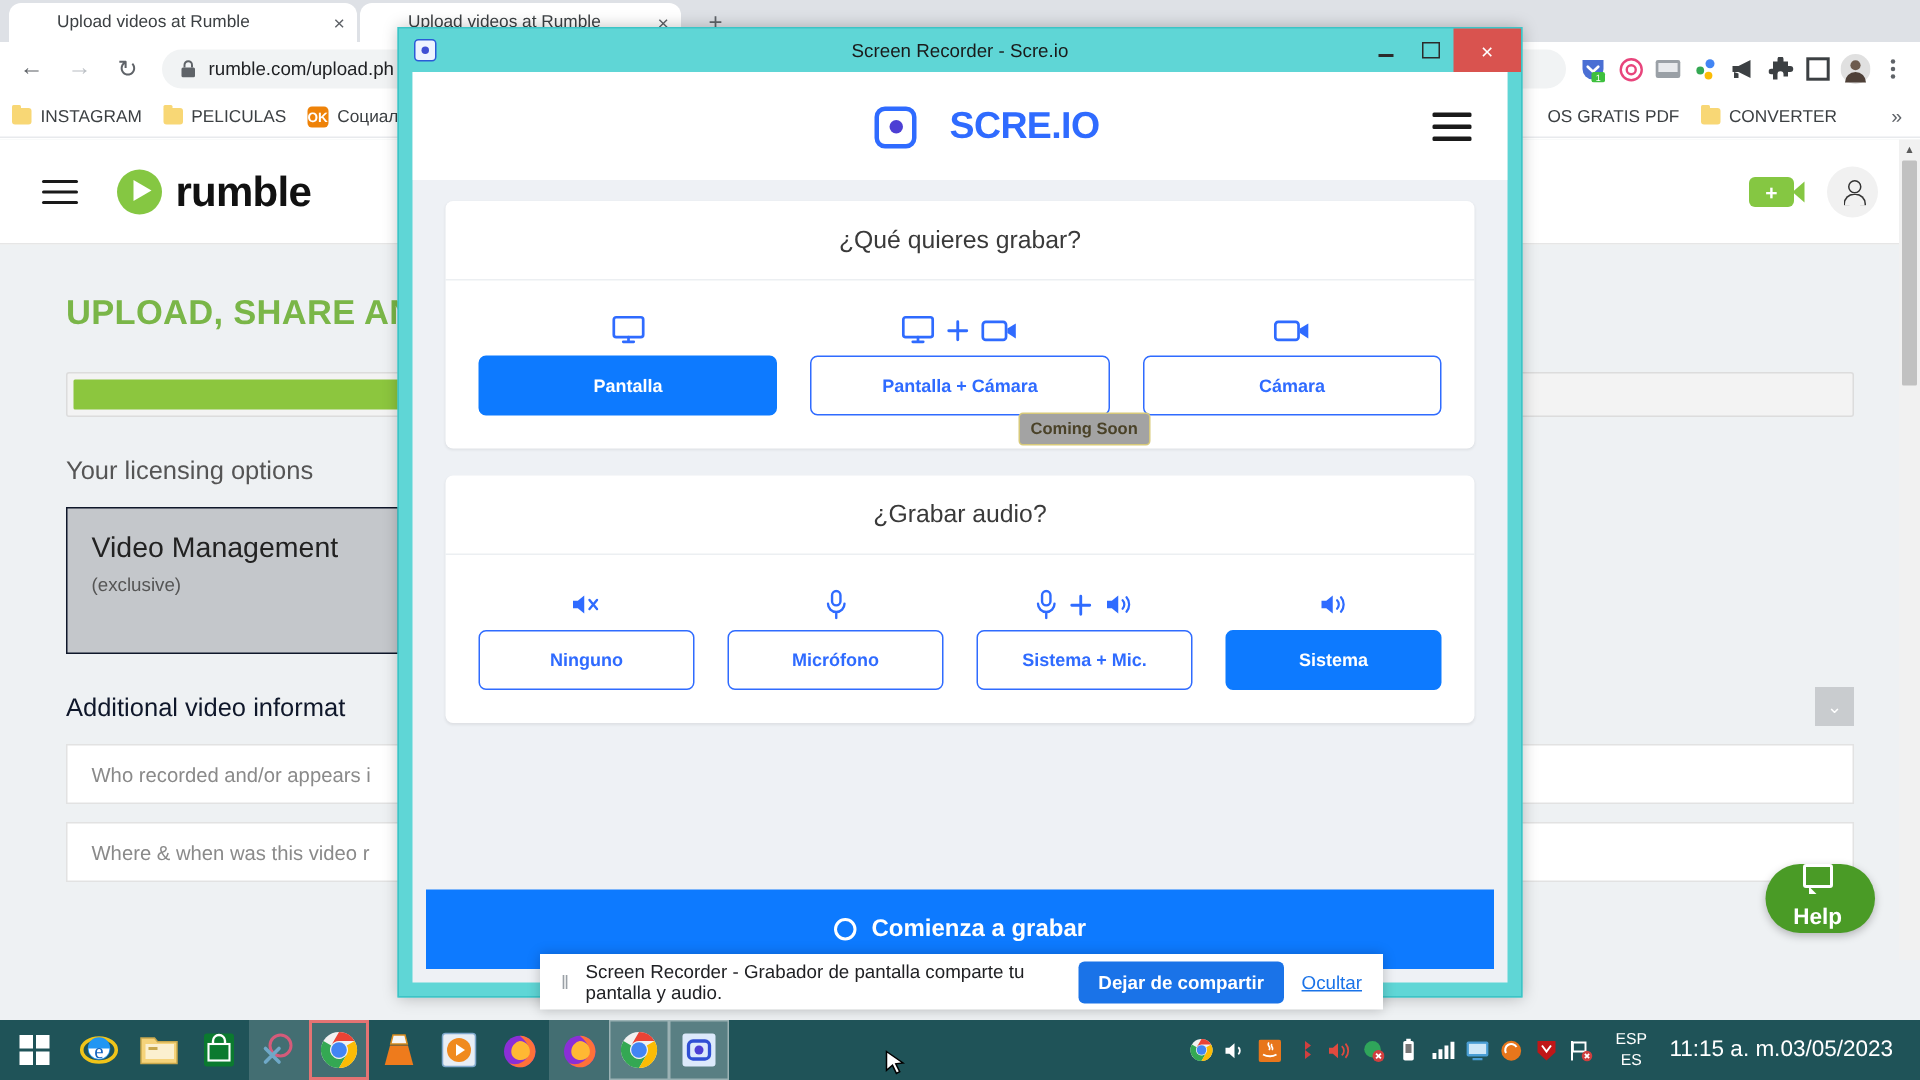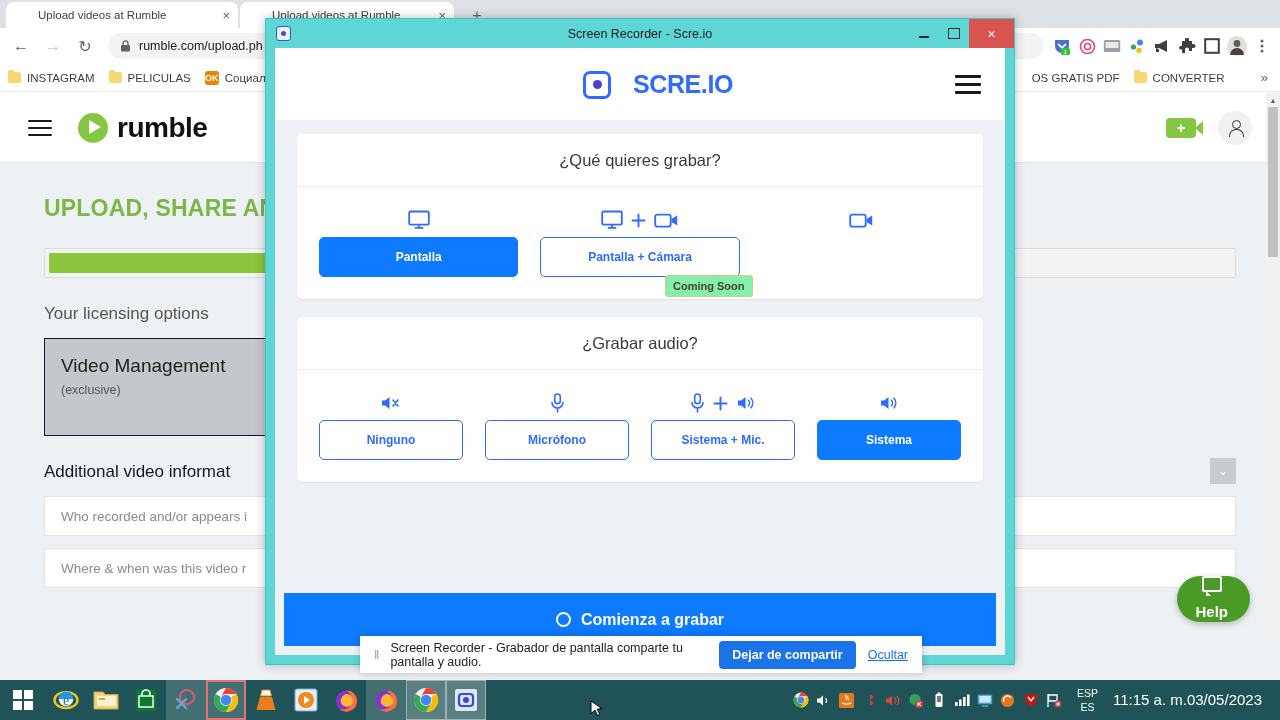--- a/index.html
+++ b/index.html
@@ -267,22 +267,22 @@
     height: 34px; display: flex; align-items: center; justify-content: center;
     gap: 8px; color: #2f6bff;
   }
   .opt-btn {
     width: 100%; height: 40px; border: 1.5px solid #2f6bff; border-radius: 5px;
     background: #ffffff; color: #2f6bff; font-size: 12px; font-weight: bold;
     display: flex; align-items: center; justify-content: center;
   }
   .opt-btn.active { background: #0d7aff; border-color: #0d7aff; color: #ffffff; }
   .coming-soon {
-    position: absolute; left: 50%; margin-left: 25px; top: 88px;
-    background: #86efac; border: 1px solid #d7c97a; border-radius: 3px;
+    position: absolute; left: 50%; margin-left: 39px; top: 88px;
+    background: #a3a3a3; border: 1px solid #d7c97a; border-radius: 3px;
     font-size: 11px; font-weight: bold; color: #4a4228;
     padding: 4px 7px;
   }
 
   
   .ic { display: block; }
 
   .start-bar {
     position: absolute; left: 9px; right: 9px; bottom: 9px; height: 53px;
     background: #0d7aff; color: #ffffff;
@@ -578,20 +578,21 @@
             </div>
             <div class="opt-btn">Pantalla + Cámara</div>
           </div>
           <div class="opt">
             <div class="opt-icons">
               <svg class="ic" width="25" height="17" viewBox="0 0 25 17">
                   <rect x="1.2" y="2.6" width="15.5" height="12" rx="2" stroke="#2f6bff" stroke-width="1.8" fill="none"></rect>
                   <path d="M17.6 7l5.6-3.4v10L17.6 10z" fill="#2f6bff"></path>
                 </svg>
             </div>
+            <div class="opt-btn">Cámara</div>
           </div>
           <div class="coming-soon">Coming Soon</div>
         </div>
       </div>
 
       <div class="card" style="margin-top:18px">
         <div class="card-head">¿Grabar audio?</div>
         <div class="opt-row">
           <div class="opt">
             <div class="opt-icons">

